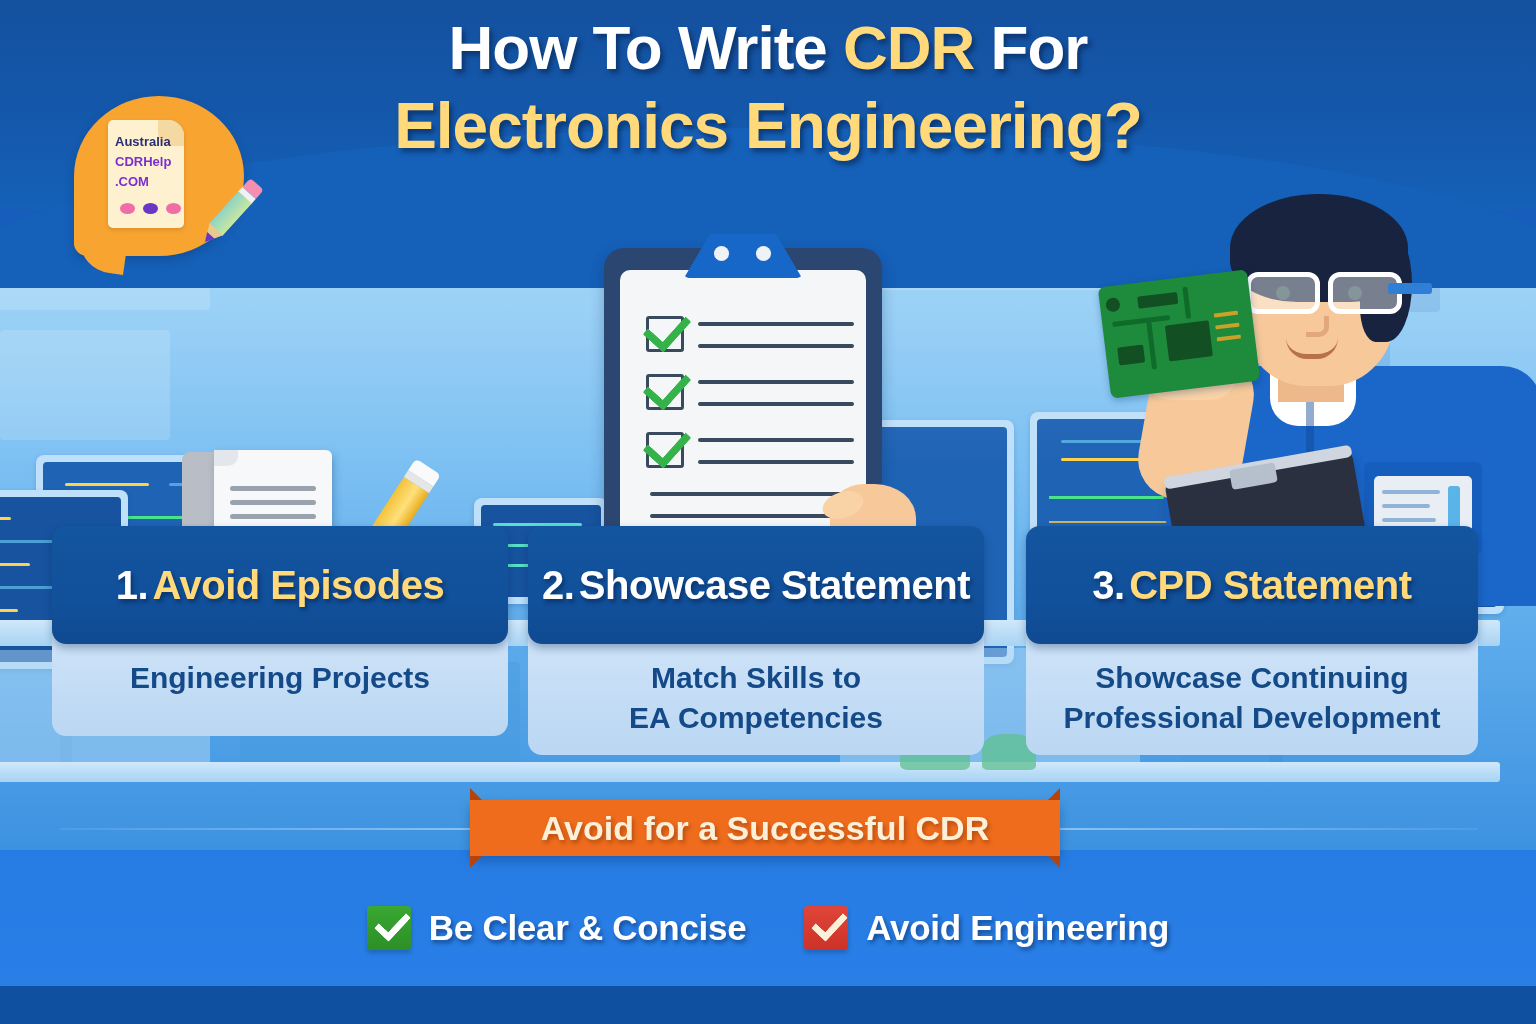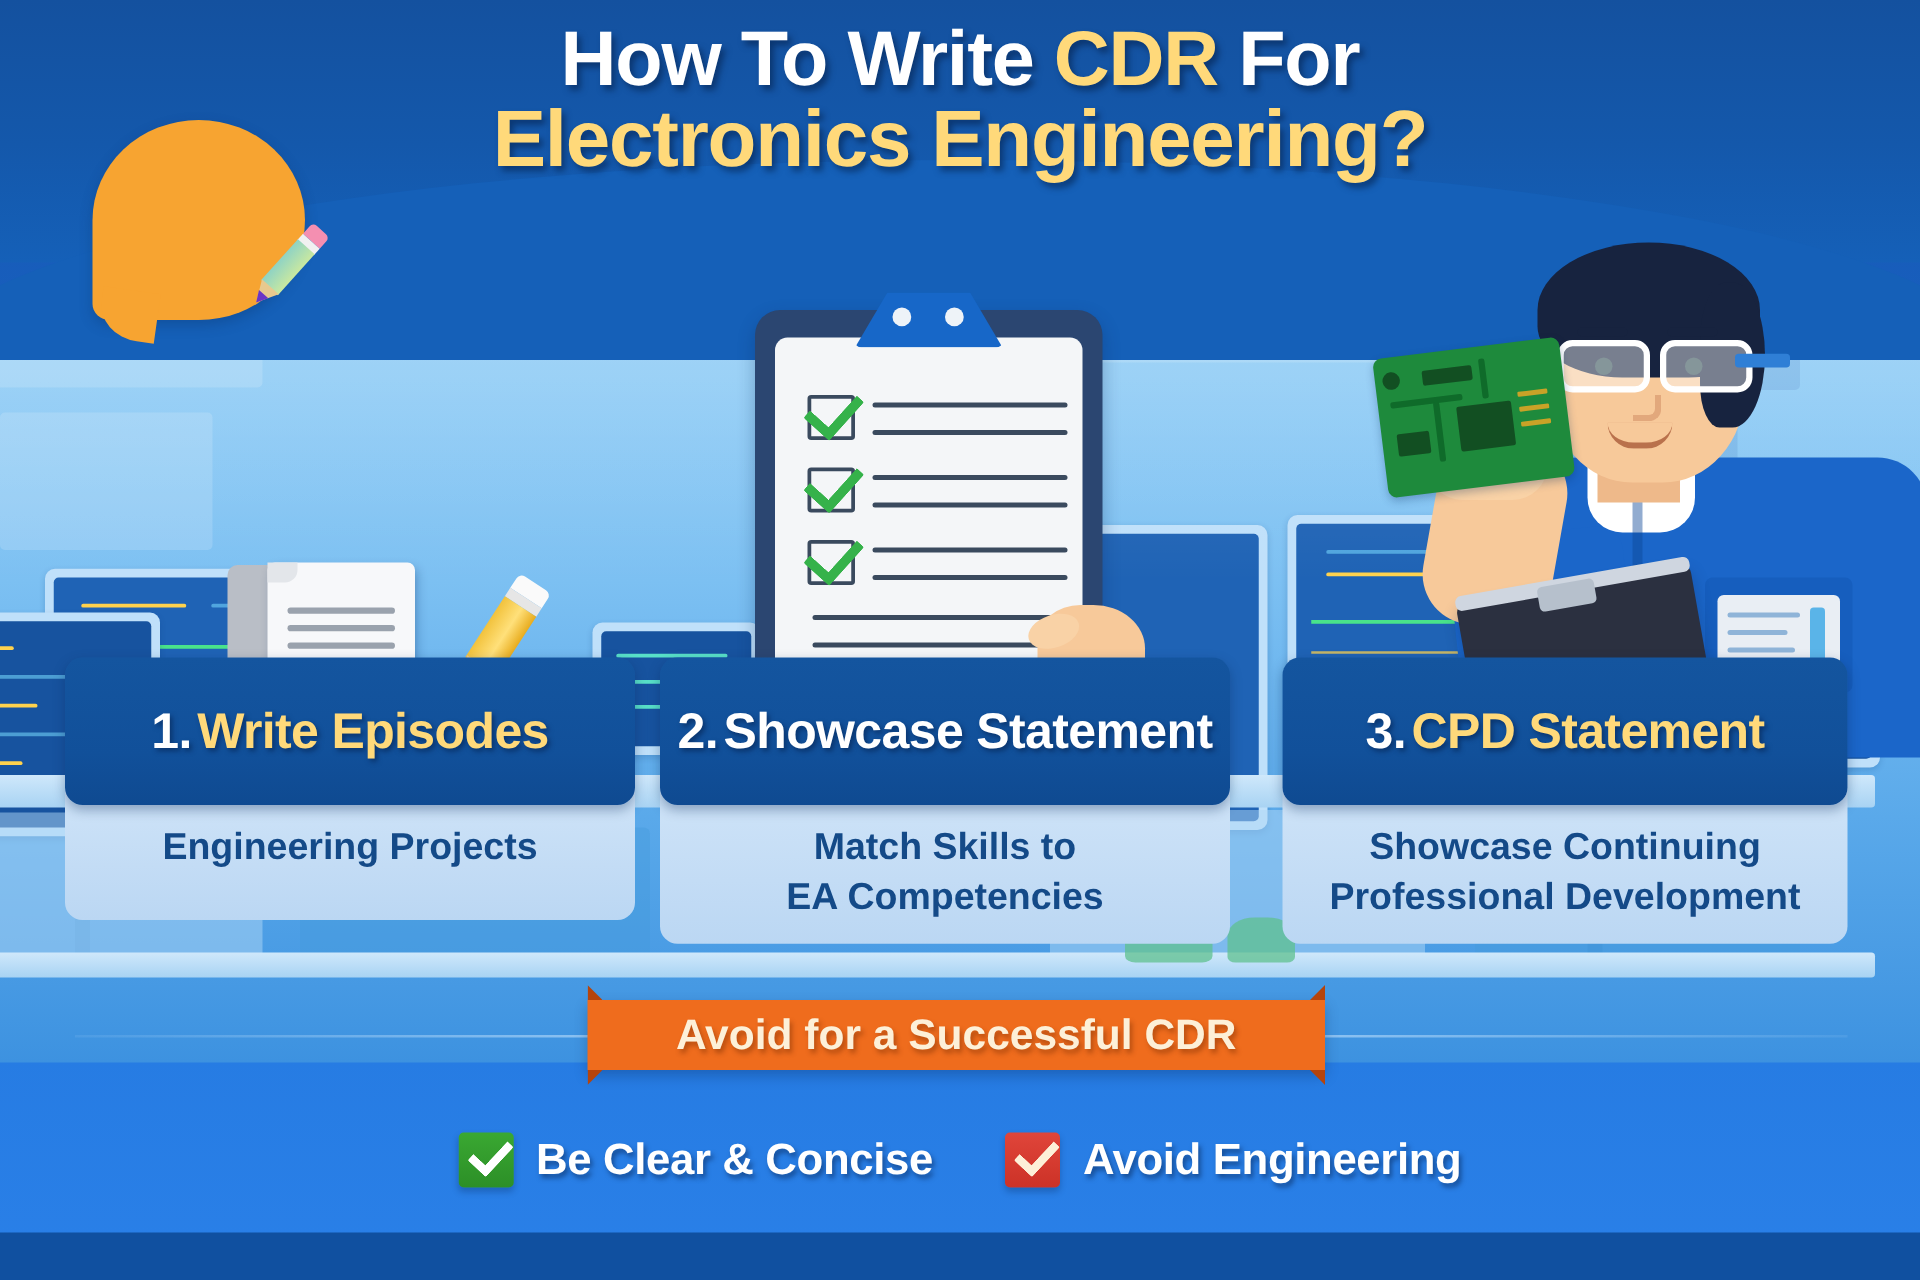--- a/index.html
+++ b/index.html
@@ -41,21 +41,21 @@
 
   
   .topband{position:absolute;left:0;top:0;width:1536px;height:210px;
     background:linear-gradient(180deg,#14519f 0%,#1458ab 55%,#1560b8 100%);}
   .topband:after{content:"";position:absolute;left:-60px;bottom:-78px;width:1656px;height:160px;
     border-radius:50% 50% 0 0 / 100% 100% 0 0;background:#1560b8;}
   .title-wrap{position:absolute;left:0;top:16px;width:1536px;text-align:center;z-index:6;}
   .t-line{font-family:Liberation Sans, sans-serif;font-weight:bold;letter-spacing:-1px;
     text-shadow:3px 4px 5px rgba(4,30,70,.55);line-height:1.02;}
   .t1{font-size:62px;}
-  .t2{font-size:64px;margin-top:0;}
+  .t2{font-size:64px;margin-top:15px;}
   .w{color:#ffffff;}
   .y{color:#ffd97a;}
 
   
   .logo{position:absolute;left:74px;top:96px;width:170px;height:160px;z-index:8;}
   .bubble{position:absolute;inset:0;background:#f7a431;border-radius:50% 50% 50% 8%/50% 50% 50% 8%;
     box-shadow:0 4px 10px rgba(10,45,95,.3);}
   .bubble:after{content:"";position:absolute;left:6px;bottom:-16px;width:46px;height:40px;background:#f7a431;
     border-radius:0 0 0 70%;transform:rotate(8deg);}
   .doc{position:absolute;left:34px;top:24px;width:76px;height:108px;background:#fdf1d0;border-radius:5px 16px 5px 5px;
@@ -294,20 +294,32 @@
   <div class="topband"></div>
   <div class="title-wrap">
     <div class="t-line t1">
       <span class="w">How To Write </span><span class="y">CDR</span><span class="w"> For</span>
     </div>
     <div class="t-line t2 y">Electronics Engineering?</div>
   </div>
 
   <div class="logo">
     <div class="bubble"></div>
+    <div class="doc">
+      <div class="doc-txt">
+        <div class="nv">Australia</div>
+        <div class="pu">CDRHelp</div>
+        <div class="pu">.COM</div>
+      </div>
+      <div class="dots">
+        <span class="dot p"></span>
+          <span class="dot v"></span>
+          <span class="dot p"></span>
+      </div>
+    </div>
     <div class="pencil">
       <div class="er"></div>
         <div class="fr"></div>
         <div class="body"></div>
         <div class="tip"></div>
         <div class="lead"></div>
     </div>
   </div>
 
   <div class="doc-illu">
@@ -409,21 +421,21 @@
         <div class="clamp"></div>
     </div>
     <div class="e-handR"></div>
     <div class="e-cuff"></div>
   </div>
 
   <div class="cards">
 
     <div class="card c1">
       <div class="card-head">
-        <span class="w">1.</span>&nbsp;<span class="y">Write Episodes</span>
+        <span class="w">1.</span>&nbsp;<span class="y">Avoid Episodes</span>
       </div>
       <div class="card-body">
         <div>Engineering Projects</div>
       </div>
     </div>
 
     <div class="card c2">
       <div class="card-head">
         <span class="w">2.</span>&nbsp;<span class="w">Showcase Statement</span>
       </div>

